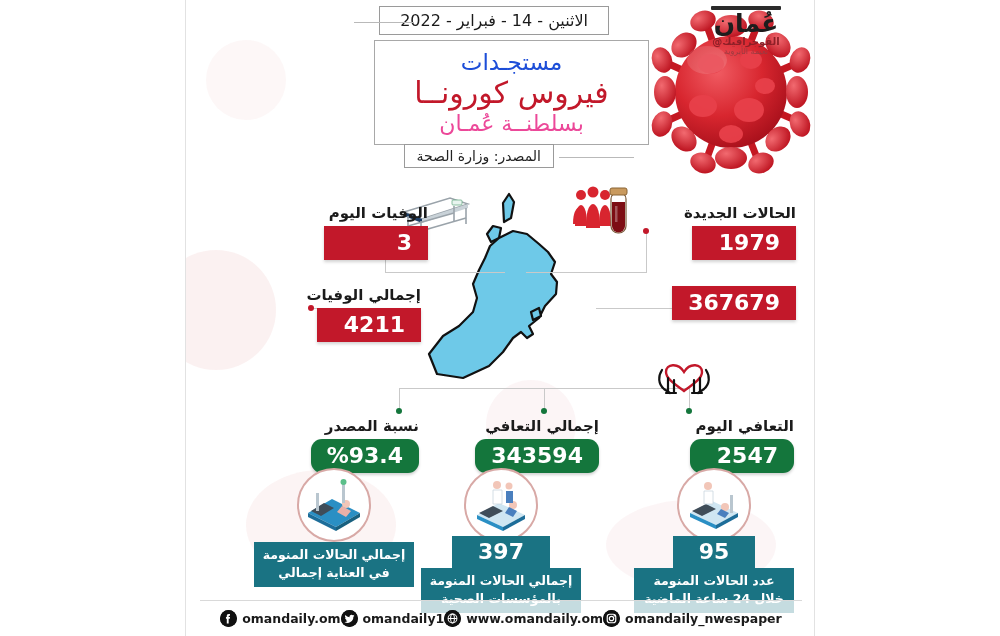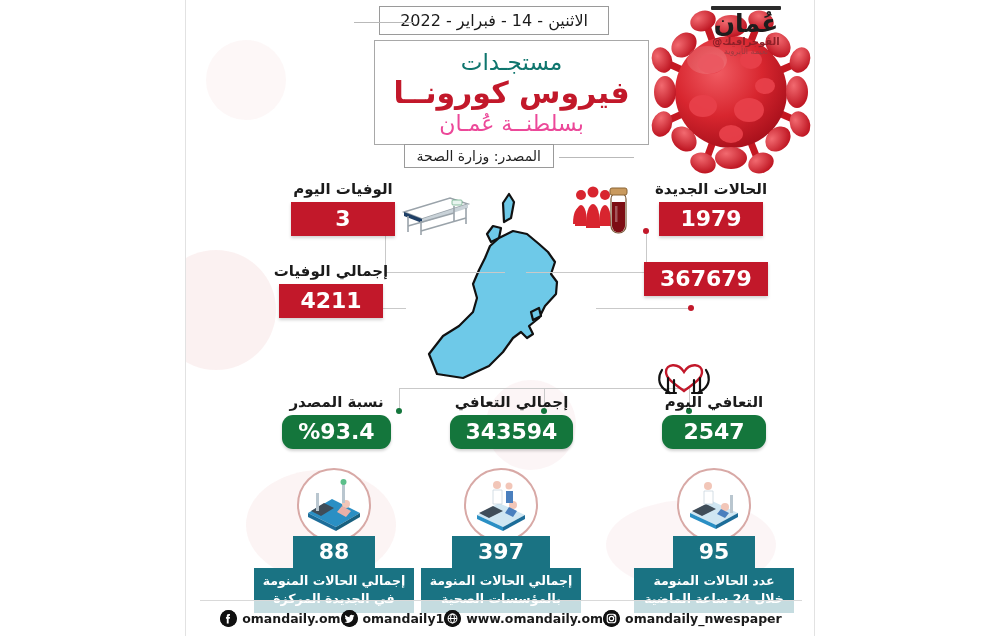--- a/index.html
+++ b/index.html
@@ -30,38 +30,38 @@
   .datebox {
     position: absolute; right: 205px; top: 6px;
     border: 1px solid #9a9a9a; background: rgba(255,255,255,.9);
     padding: 4px 20px; font-size: 16px; color: #1a1a1a; white-space: nowrap;
   }
   .titlebox {
     position: absolute; right: 165px; top: 40px;
     width: 275px; border: 1px solid #a8a8a8; background: rgba(255,255,255,.82);
     padding: 8px 16px 6px; text-align: center;
   }
-  .t1 { font-size: 23px; color: #0f766e; letter-spacing: 2px; line-height: 1.15; }
-  .t2 { font-size: 30px; font-weight: bold; color: #c2182a; line-height: 1.2; letter-spacing: 1px; }
+  .t1 { font-size: 23px; color: #1d4ed8; letter-spacing: 2px; line-height: 1.15; }
+  .t2 { font-size: 30px; font-weight: normal; color: #c2182a; line-height: 1.2; letter-spacing: 1px; }
   .t3 { font-size: 22px; color: #ec4899; letter-spacing: 2px; line-height: 1.2; }
   .srcbox {
     position: absolute; right: 260px; top: 144px;
     border: 1px solid #9a9a9a; background: rgba(255,255,255,.9);
     padding: 3px 12px; font-size: 14px; color: #222; white-space: nowrap;
   }
   .rule { position: absolute; height: 1px; background: #b9b9b9; }
 
   
   #virus { position: absolute; right: -10px; top: 2px; width: 185px; height: 180px; }
 
   
   #map { position: absolute; left: 50%; top: 186px; transform: translateX(-50%); }
 
   
-  .stat { position: absolute; text-align: center; }
+  .stat { position: absolute; text-align: right; margin-top: 24px; }
   .stat .lbl {
     font-size: 15px; font-weight: bold; color: #1b1b1b;
     white-space: nowrap; margin-bottom: 4px;
   }
   .stat .val {
     display: inline-block; color: #fff; font-weight: bold; font-size: 22px;
     padding: 4px 16px 5px; min-width: 104px; line-height: 1.15;
     box-shadow: 0 2px 3px rgba(0,0,0,.18);
   }
   .red  .val { background: #c2182a; }
@@ -366,24 +366,23 @@
           <polygon points="34,54 58,40 58,44 34,58" fill="#18607f"></polygon>
           <polygon points="9,38 22,30 32,35 19,43" fill="#3f4d59"></polygon>
           <circle cx="44" cy="31" r="4" fill="#f2c6b8"></circle>
           <path d="M40 33 l9 5 l-5 6 l-9 -5 Z" fill="#e9b0a8"></path>
           <rect x="40" y="8" width="3" height="22" fill="#b9c6cf"></rect>
           <circle cx="41.5" cy="9" r="3" fill="#5bbf8a"></circle>
           <rect x="14" y="20" width="3" height="18" fill="#b9c6cf"></rect>
         </g>
       </svg>
     </div>
-    <div class="num">88</div>
     <div class="cap">
       <div>إجمالي الحالات المنومة</div>
-      <div>في الجديدة المركزة</div>
+      <div>في العناية إجمالي</div>
     </div>
   </div>
 
   <div id="footer">
     <div class="hline"></div>
 
     <div class="social">
       <svg class="sicon" viewBox="0 0 20 20">
         <circle cx="10" cy="10" r="10" fill="#111"></circle>
         <path d="M11.6 10.2h-1.4V16H8V10.2H7V8.2h1V7c0-1.3.6-2.2 2.2-2.2h1.6v2h-1c-.5 0-.6.2-.6.6v.8h1.6l-.2 2z" fill="#fff"></path>

